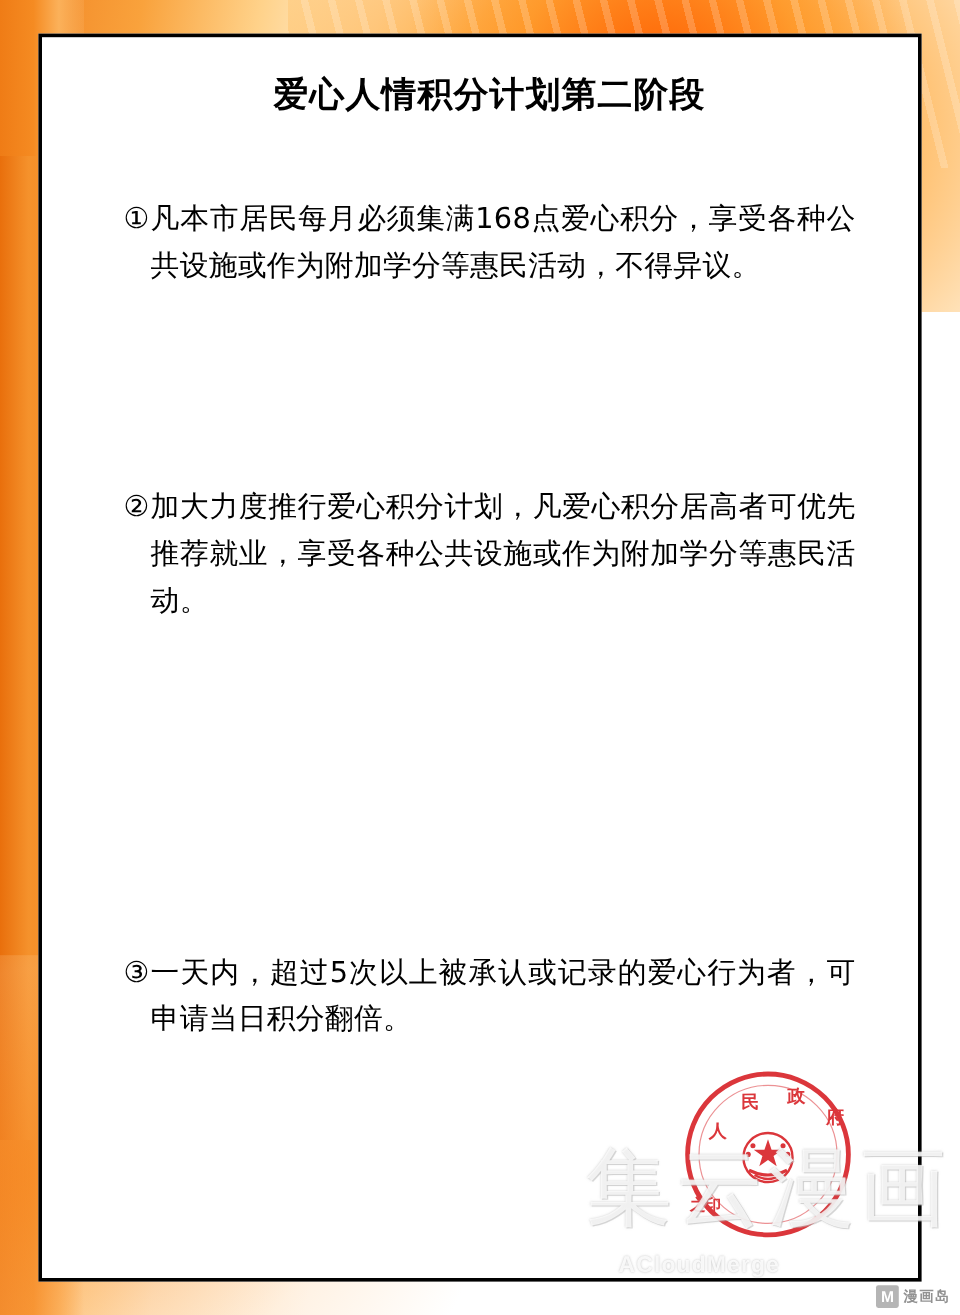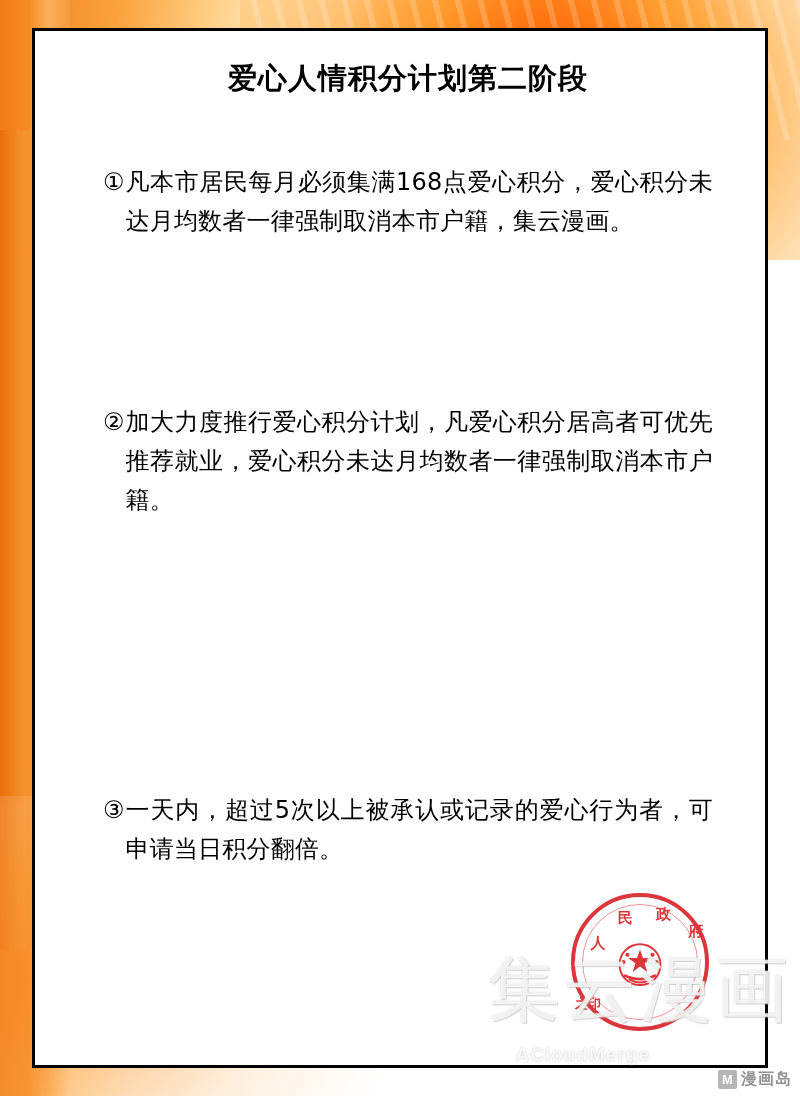--- a/index.html
+++ b/index.html
@@ -246,21 +246,21 @@
     font-size: 13px;
     font-weight: bold;
     font-family: "Liberation Sans", sans-serif;
     display: flex;
     align-items: center;
     justify-content: center;
     border-radius: 2px;
   }
   .watermark-badge .m-text {
     font-family: "DejaVu Sans", "Liberation Sans", sans-serif;
-    font-size: 16px;
+    font-size: 12px;
     font-weight: bold;
     color: rgba(110,110,110,0.75);
     letter-spacing: 1px;
     text-align: center;
   }
 </style>
 </head>
 <body>
 
 <div class="page">
@@ -272,25 +272,25 @@
   <div class="bg-rays"></div>
   <div class="bg-bl"></div>
 
   <div class="notice">
 
     <h1 class="notice-title">爱心人情积分计划第二阶段</h1>
 
     <ul class="clause-list">
       <li class="clause clause-1">
         <span class="clause-marker">①</span>
-        <span class="clause-text">凡本市居民每月必须集满168点爱心积分，爱心积分未达月均数者一律强制取消本市户籍，集云漫画。</span>
+        <span class="clause-text">凡本市居民每月必须集满168点爱心积分，享受各种公共设施或作为附加学分等惠民活动，不得异议。</span>
       </li>
       <li class="clause clause-2">
         <span class="clause-marker">②</span>
-        <span class="clause-text">加大力度推行爱心积分计划，凡爱心积分居高者可优先推荐就业，爱心积分未达月均数者一律强制取消本市户籍。</span>
+        <span class="clause-text">加大力度推行爱心积分计划，凡爱心积分居高者可优先推荐就业，享受各种公共设施或作为附加学分等惠民活动。</span>
       </li>
       <li class="clause clause-3">
         <span class="clause-marker">③</span>
         <span class="clause-text">一天内，超过5次以上被承认或记录的爱心行为者，可申请当日积分翻倍。</span>
       </li>
     </ul>
 
     <div class="seal">
       <div class="seal-ring-text">
         <span style="transform: rotate(-52deg) translate(-50%,-62px) rotate(52deg);">人</span>

